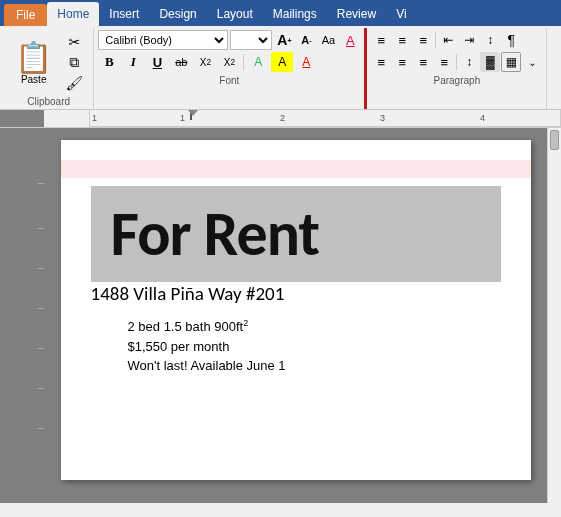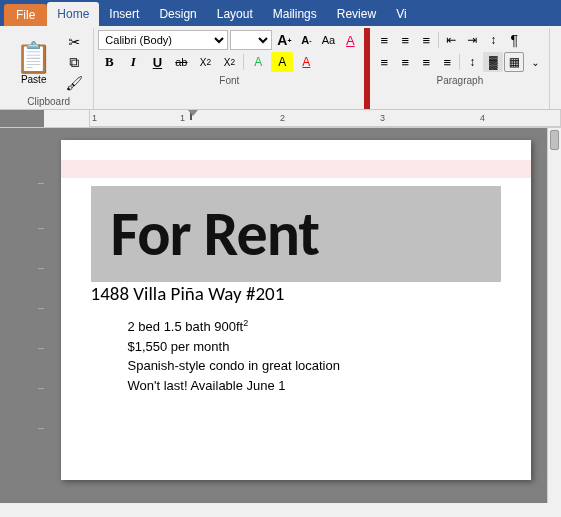--- a/index.html
+++ b/index.html
@@ -82,21 +82,21 @@
       </div>
       <div style="display:flex; flex-direction:column; justify-content:space-around; padding:2px 2px;">
         <div class="small-btn">✂</div>
         <div class="small-btn">⧉</div>
         <div class="small-btn">🖌</div>
       </div>
     </div>
     <div style="font-size:10px;color:#555;text-align:center;padding:1px 0 2px;">Clipboard</div>
   </div>
 
-  <div style="display:flex; flex-direction:column; border-right:6px solid #b91c1c; padding:2px 4px 0 4px; gap:2px;">
+  <div style="display:flex; flex-direction:column; border-right:3px solid #b91c1c; padding:2px 4px 0 4px; gap:2px;">
     <div style="display:flex; align-items:center; gap:2px;">
       <select class="font-select">
         <option>Calibri (Body)</option>
       </select>
       <select class="size-select">
         <option>72</option>
       </select>
       <div class="icon-btn" style="font-size:14px;font-weight:bold;">A<sup style="font-size:7px;">+</sup></div>
       <div class="icon-btn" style="font-size:11px;font-weight:bold;">A<sup style="font-size:7px;">-</sup></div>
       <div class="icon-btn" style="font-size:11px;">Aa</div>
@@ -182,21 +182,20 @@
         <div class="for-rent-box">
           <div class="for-rent-text">For Rent</div>
         </div>
 
         <div class="address">1488 Villa Piña Way #201</div>
 
         <div class="details-line">
           <span>2 bed 1.5 bath 900ft</span><span class="superscript">2</span>
         </div>
         <div class="details-line">$1,550 per month</div>
-        <div class="details-line">Spanish-style condo in great location</div>
         <div class="details-line">Won't last! Available June 1</div>
       </div>
     </div>
   </div>
 
   <div class="right-scroll">
     <div style="height:20px; background:#c0c0c0; border:1px solid #999; margin:2px; border-radius:2px;"></div>
   </div>
 </div>
 

